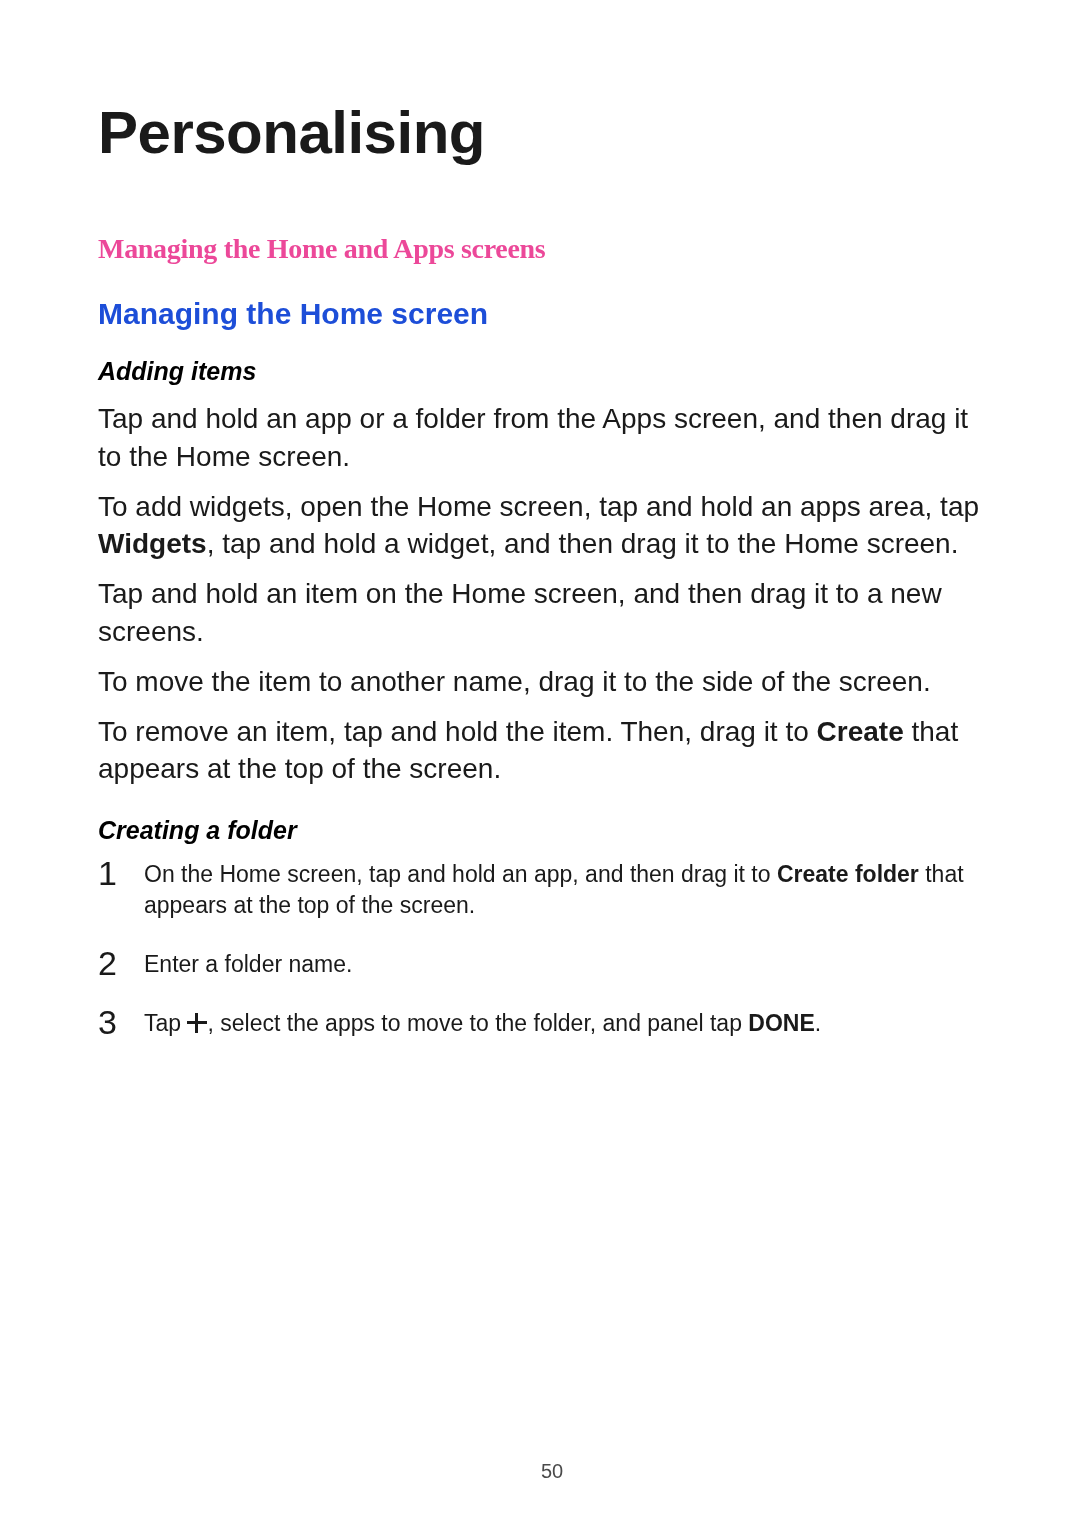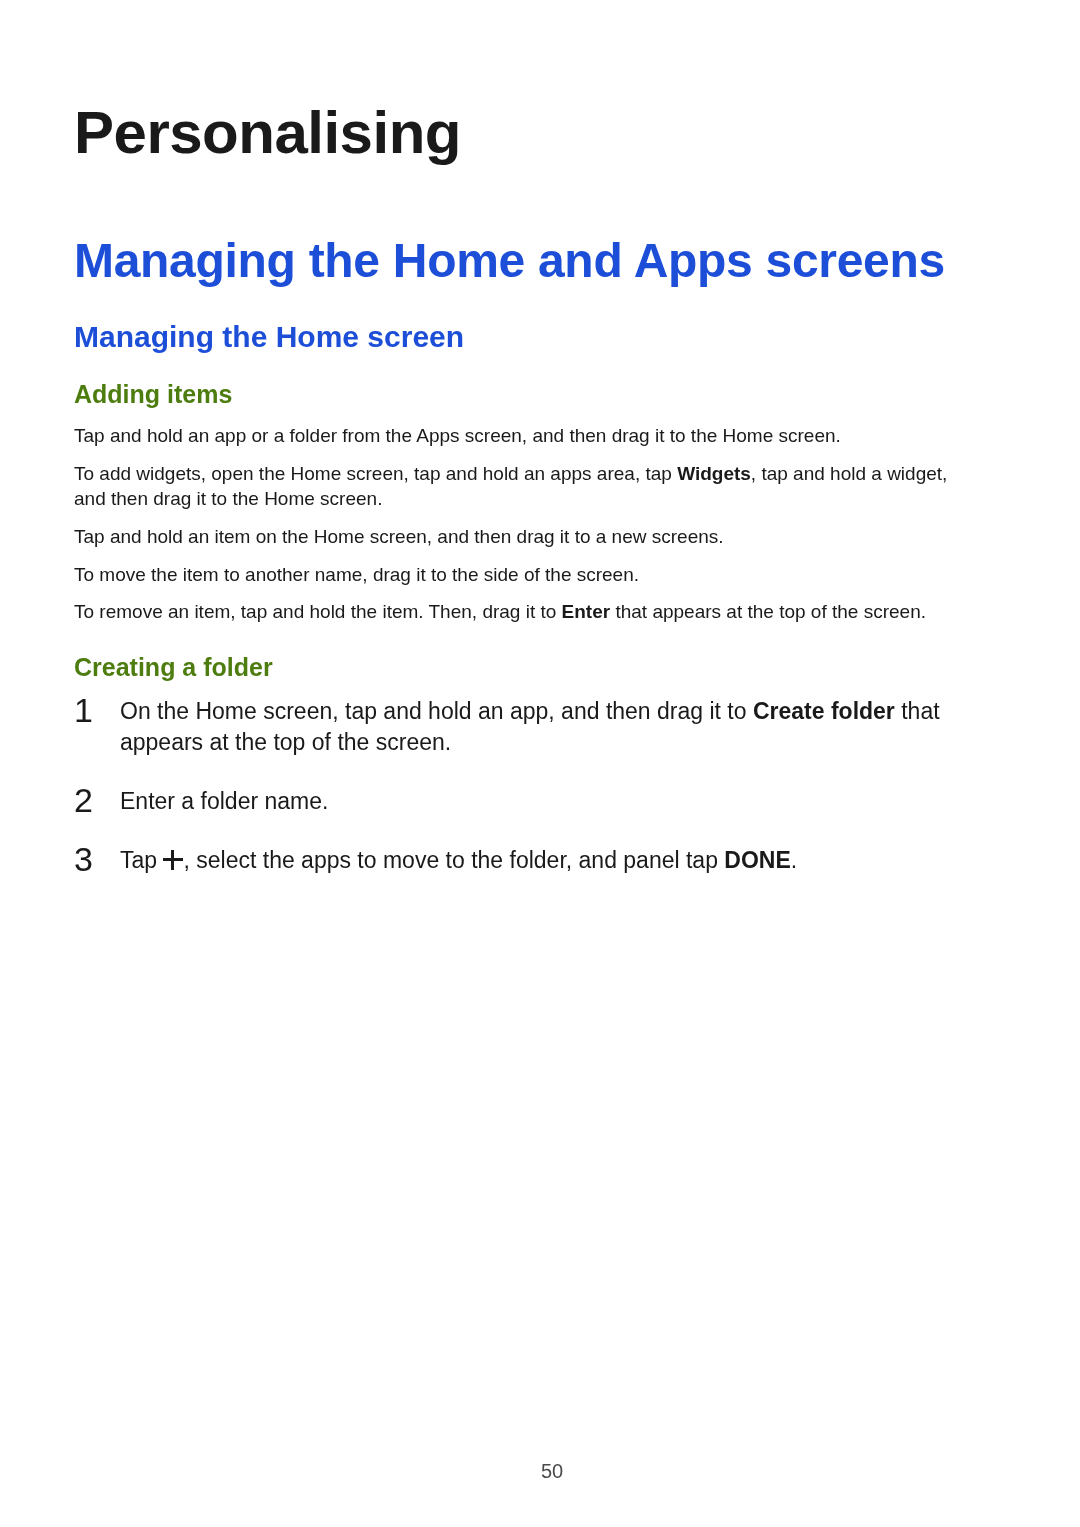--- a/index.html
+++ b/index.html
@@ -8,50 +8,52 @@
     background: #ffffff;
     width: 1080px;
     font-family: "Segoe UI", "Myriad Pro", "Helvetica Neue", Arial, sans-serif;
     color: #1a1a1a;
   }
   .page {
     width: 1080px;
     height: 1527px;
     position: relative;
     box-sizing: border-box;
-    padding: 98px 98px 0 74px;
+    padding: 98px 98px 0 98px;
   }
   .h1 {
     font-size: 60px;
     font-weight: 700;
     letter-spacing: -0.5px;
     margin: 0 0 66px 0;
     color: #1a1a1a;
   }
   .h2 {
-    font-size: 48px;
+    font-size: 28px;
     font-weight: 700;
-    color: #1d4ed8;
+    color: #ec4899;
     margin: 0 0 32px 0;
     letter-spacing: -0.3px;
+    font-family: Liberation Serif, serif;
   }
   .h3 {
     font-size: 30px;
     font-weight: 700;
     color: #1d4ed8;
     margin: 0 0 26px 0;
   }
   .h4 {
     font-size: 25px;
     font-weight: 700;
     margin: 0 0 14px 0;
-    color: #4d7c0f;
+    color: #000000;
+    font-style: italic;
   }
   .p {
-    font-size: 19px;
+    font-size: 28px;
     line-height: 1.35;
     margin: 0 0 12px 0;
   }
   .section-gap {
     margin-top: 28px;
   }
   ol.steps {
     list-style: none;
     padding: 0;
     margin: 12px 0 0 0;
@@ -119,21 +121,21 @@
 
   <h4 class="h4">Adding items</h4>
   <p class="p">Tap and hold an app or a folder from the Apps screen, and then drag it to the Home screen.</p>
   <p class="p">
     <span>To add widgets, open the Home screen, tap and hold an apps area, tap </span><b>Widgets</b><span>, tap and hold a widget, and then drag it to the Home screen.</span>
   </p>
 
   <p class="p">Tap and hold an item on the Home screen, and then drag it to a new screens.</p>
   <p class="p">To move the item to another name, drag it to the side of the screen.</p>
   <p class="p">
-    <span>To remove an item, tap and hold the item. Then, drag it to </span><b>Enter</b><span> that appears at the top of the screen.</span>
+    <span>To remove an item, tap and hold the item. Then, drag it to </span><b>Create</b><span> that appears at the top of the screen.</span>
   </p>
 
   <h4 class="h4 section-gap">Creating a folder</h4>
   <ol class="steps">
     <li>
       <span class="num">1</span>
       <span>On the Home screen, tap and hold an app, and then drag it to </span><b>Create folder</b><span> that appears at the top of the screen.</span>
     </li>
     <li>
       <span class="num">2</span>

